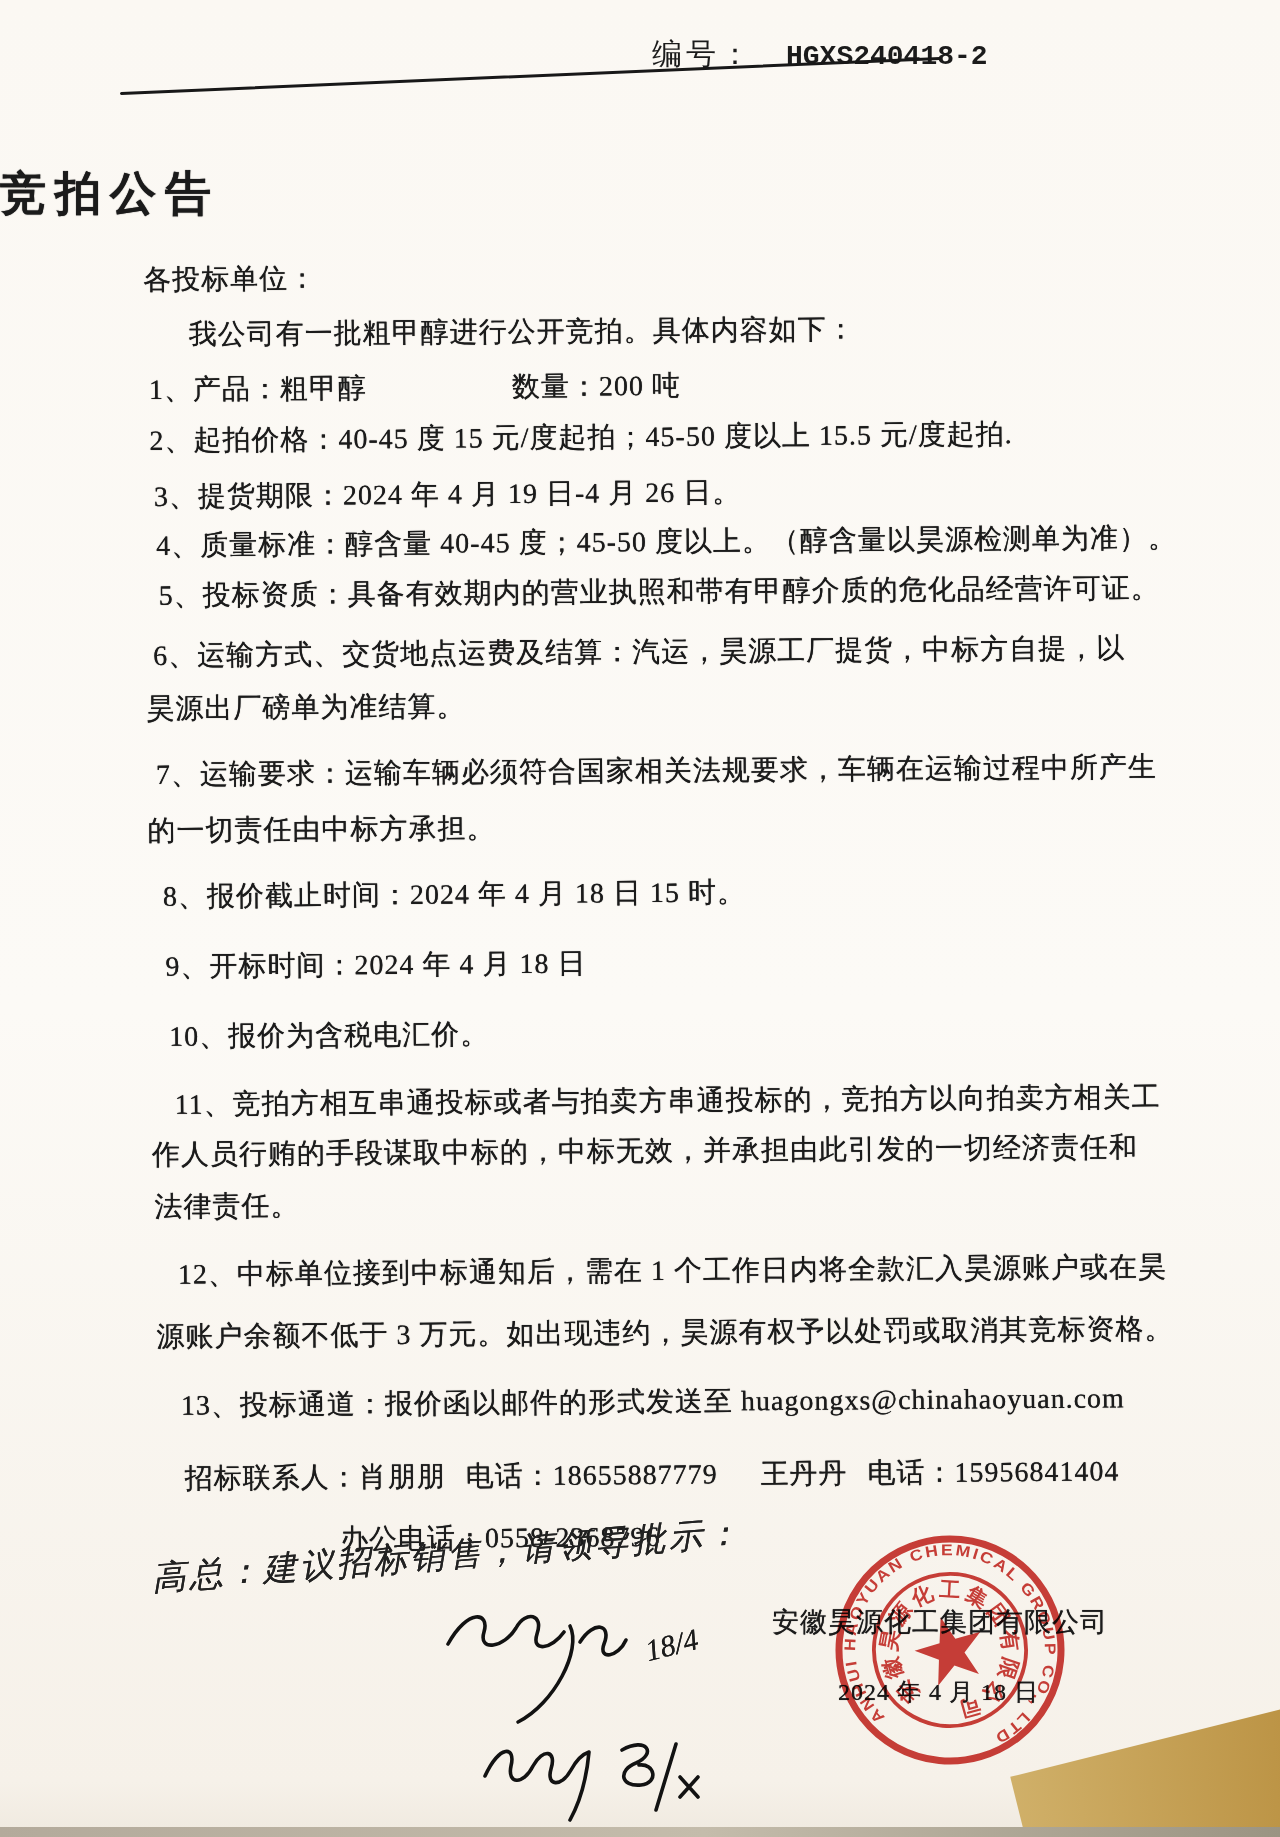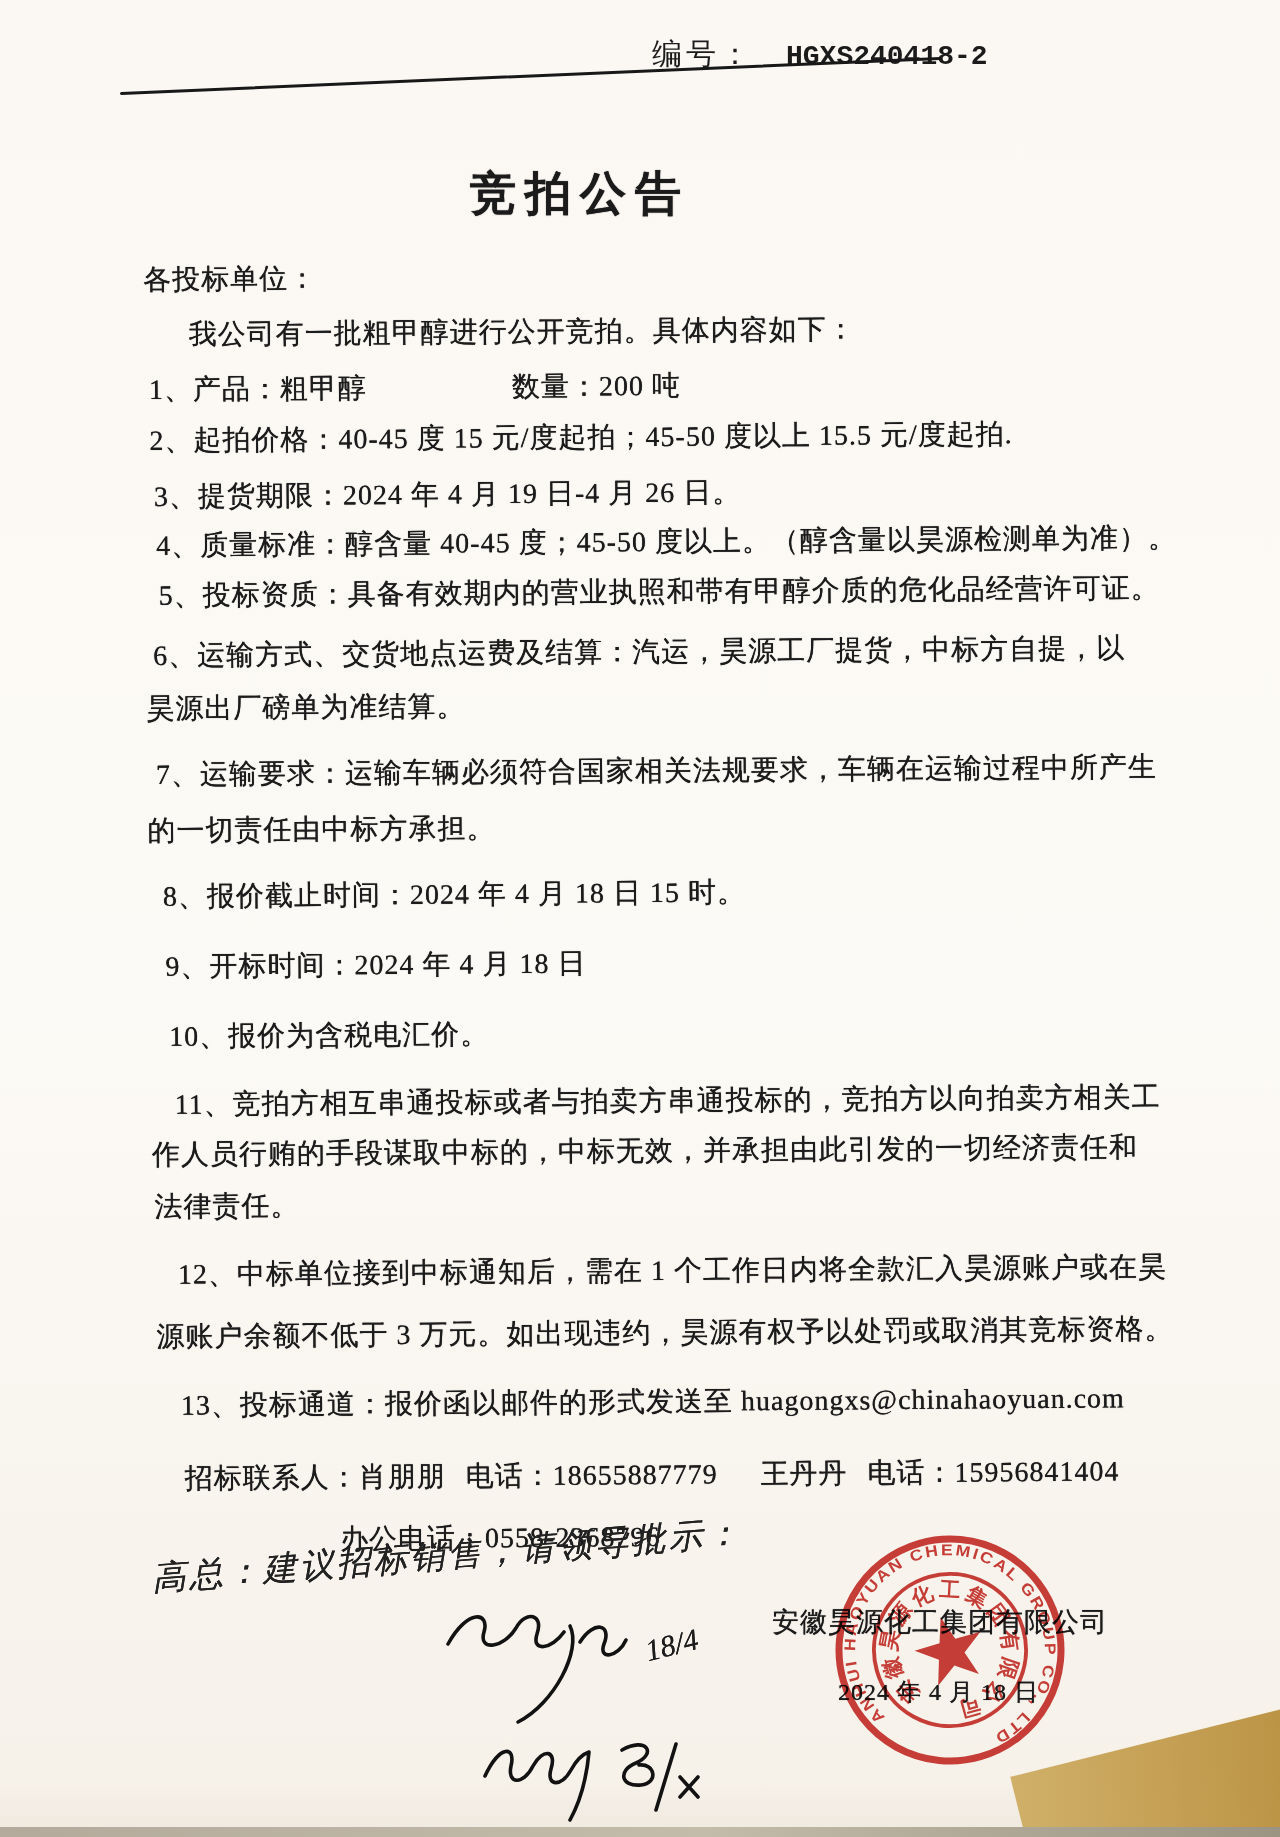--- a/index.html
+++ b/index.html
@@ -12,21 +12,21 @@
     font-family:"Liberation Serif","DejaVu Serif",serif;
     color:#1b1b1b;
   }
   
   .hdr{position:absolute;left:652px;top:34px;white-space:nowrap;}
   .hdr .lbl{font-size:30px;font-weight:normal;letter-spacing:4px;}
   .hdr .num{font-family:Liberation Mono, monospace;font-size:28px;font-weight:bold;margin-left:32px;letter-spacing:0px;}
   .hdr-line{position:absolute;left:120px;top:92px;width:822px;height:3px;background:#181818;
     transform:rotate(-2.45deg);transform-origin:left center;border-radius:2px;}
   
-  .title{position:absolute;left:0;top:163px;width:1160px;text-align:center;
+  .title{position:absolute;left:0;top:163px;width:1160px;text-align:left;
     font-size:46px;font-weight:bold;letter-spacing:9px;text-shadow:0 0 1px #111;}
   
   .doc-body{position:absolute;left:0;top:0;width:1280px;height:1837px;
     transform:rotate(-0.45deg);transform-origin:140px 260px;}
   .bl{position:absolute;font-size:28px;letter-spacing:1px;white-space:nowrap;
     text-shadow:0 0 .7px #1b1b1b;}
   .sal{left:143px;top:261px;}
   .intro{left:188px;top:316px;}
   .item1{left:148px;top:371px;}
   .item1 .qty{margin-left:145px;}

